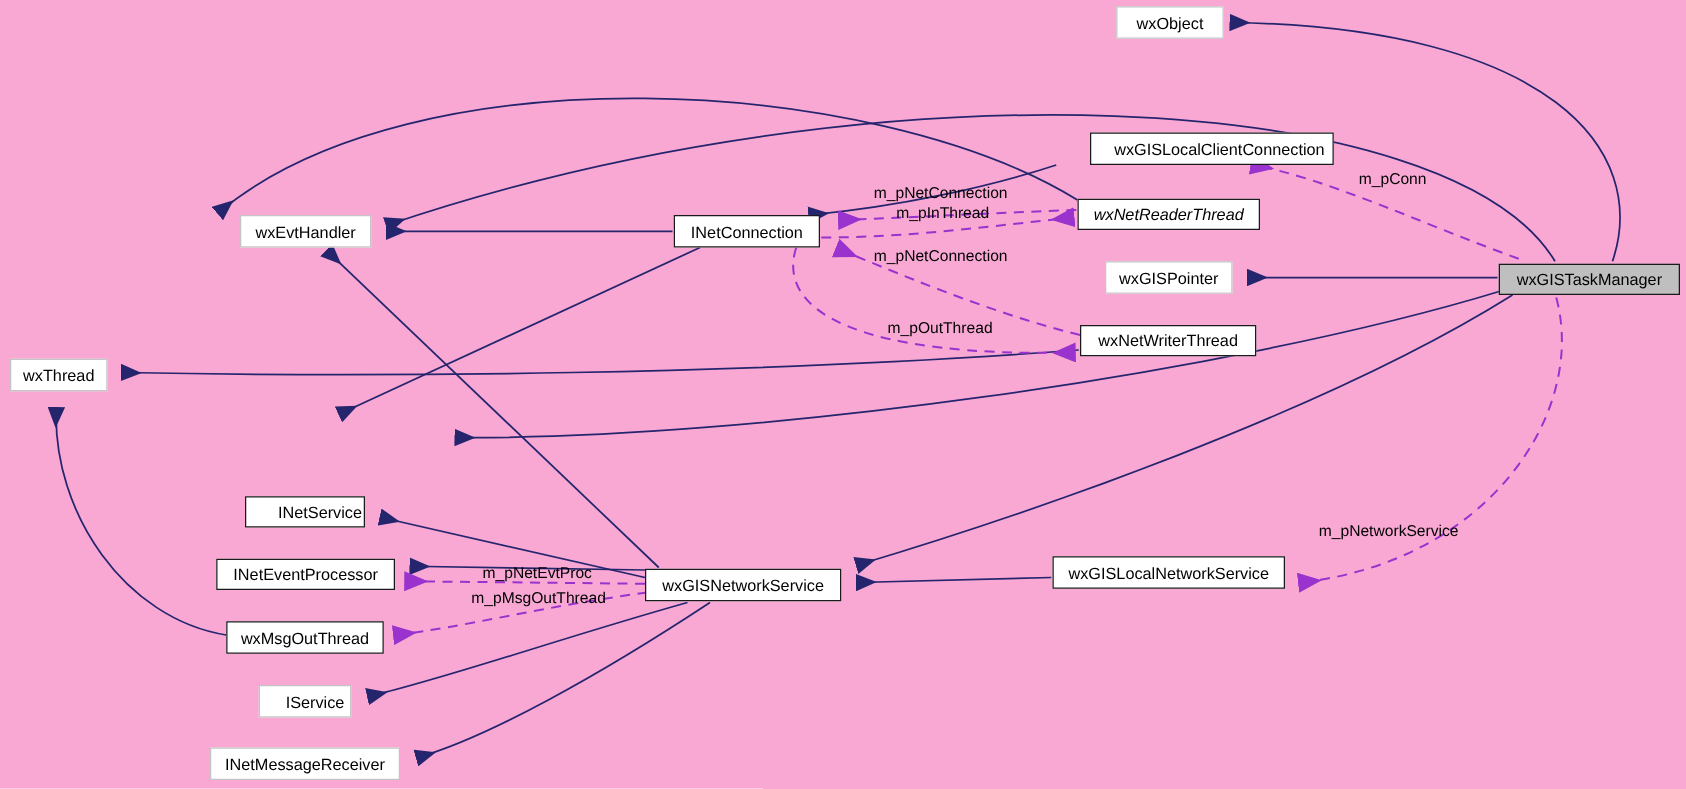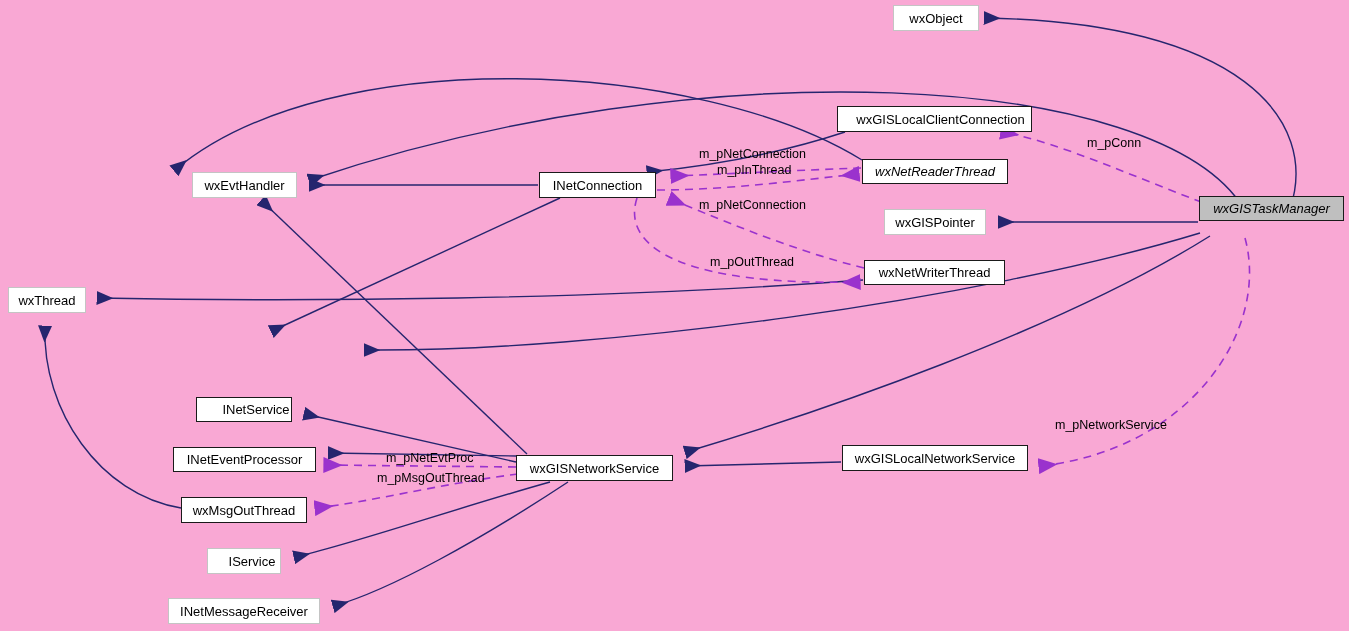--- a/index.html
+++ b/index.html
@@ -107,41 +107,41 @@
       <path d="M 516 467 L 325 465"></path>
 
       <path d="M 518 474 C 440 484 370 502 316 508"></path>
     </g>
   </svg>
 
   <div class="node plain" style="left:893px;top:5px;width:86px;height:26px;">
     <span>wxObject</span>
   </div>
 
-  <div class="node strong" style="left:837px;top:106px;width:195px;height:26px;padding-left:12px;">
+  <div class="node strong" style="left:872px;top:106px;width:195px;height:26px;padding-left:12px;">
     <span>wxGISLocalClientConnection</span>
   </div>
 
   <div class="node plain" style="left:192px;top:172px;width:105px;height:26px;">
     <span>wxEvtHandler</span>
   </div>
 
   <div class="node strong" style="left:539px;top:172px;width:117px;height:26px;">
     <span>INetConnection</span>
   </div>
 
   <div class="node strong" style="left:862px;top:159px;width:146px;height:25px;font-style:italic;">
     <span>wxNetReaderThread</span>
   </div>
 
   <div class="node plain" style="left:884px;top:209px;width:102px;height:26px;">
     <span>wxGISPointer</span>
   </div>
 
-  <div class="node current" style="left:1199px;top:196px;width:145px;height:25px;font-style:italic;">
+  <div class="node current" style="left:1199px;top:211px;width:145px;height:25px;">
     <span>wxGISTaskManager</span>
   </div>
 
   <div class="node strong" style="left:864px;top:260px;width:141px;height:25px;">
     <span>wxNetWriterThread</span>
   </div>
 
   <div class="node plain" style="left:8px;top:287px;width:78px;height:26px;">
     <span>wxThread</span>
   </div>

